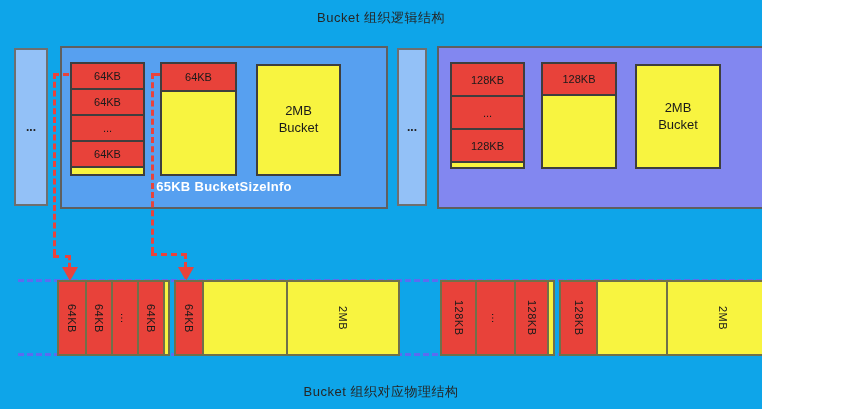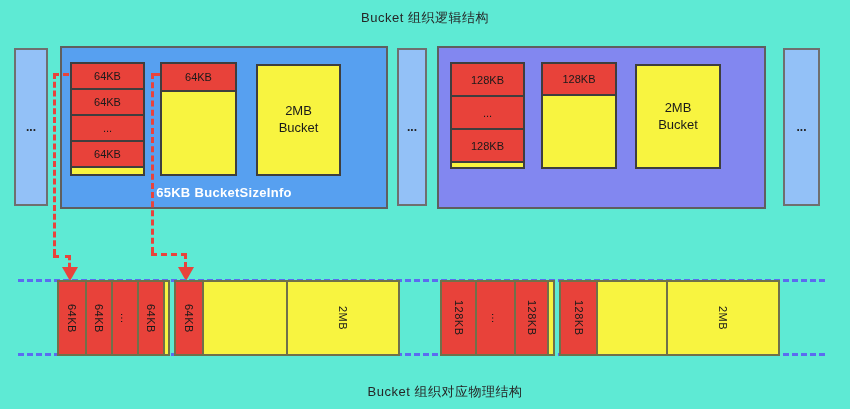--- a/index.html
+++ b/index.html
@@ -1,41 +1,41 @@
 <!DOCTYPE html>
 <html style="--container-blue: #57a0f0; --container-purple: #8287f0; --side-box-blue: #93c1f7; --block-red: #e8423a; --block-yellow: #f8f440; --dashed-blue: #5b6cf0; --dashed-red: #e8433c;"><head>
 <meta charset="utf-8">
 <style>
   html,body { margin:0; padding:0; background:#fff; }
   #canvas {
-    position:relative; width:850px; height:409px; background:#5eead4;
+    position:relative; width:762px; height:409px; background:#0ea5e9;
     font-family:"Liberation Sans", sans-serif; overflow:hidden;
   }
   .title { position:absolute; left:0; width:100%; text-align:center;
     font-size:13px; color:#262626; letter-spacing:.5px; }
   .title-top { top:9px; }
-  .title-bottom { top:383px;padding-left:20px; }
+  .title-bottom { top:383px; }
 
   
   .side-box { position:absolute; top:48px; height:158px; box-sizing:border-box;
     background:var(--side-box-blue,#93c1f7); border:2px solid #6f6f6f;
     display:flex; align-items:center; justify-content:center;
     font-size:12px; font-weight:bold; color:#222; }
   .sb-left { left:14px; width:34px; }
   .sb-mid  { left:397px; width:30px; }
   .sb-right{ left:783px; width:37px; }
 
   .bucket-container { position:absolute; top:46px; height:163px;
     box-sizing:border-box; border:2px solid #5f5f5f; }
   .bc-left  { left:60px;  width:328px; background:var(--container-blue,#57a0f0); }
   .bc-right { left:437px; width:329px; background:var(--container-purple,#8287f0); }
 
   .container-label { position:absolute; left:0; width:100%; text-align:center;
     color:#ffffff; font-weight:bold; font-size:13px; letter-spacing:.3px; }
-  .bc-left  .container-label { bottom:7px; }
+  .bc-left  .container-label { bottom:13px; }
   .bc-right .container-label { bottom:11px; }
 
   .stack { position:absolute; box-sizing:border-box; border:2px solid #3e3e3e;
     display:flex; flex-direction:column; background:var(--block-red,#e8423a); }
   .bc-left  .stack { left:8px;  top:14px; width:75px; height:114px; }
   .bc-right .stack { left:11px; top:14px; width:75px; height:107px; }
   .stack .cell { flex:1; display:flex; align-items:center; justify-content:center;
     font-size:11px; color:#1a1a1a; border-bottom:2px solid #3e3e3e;
     background:var(--block-red,#e8423a); }
   .stack .strip { height:6px; background:var(--block-yellow,#f8f440); }

